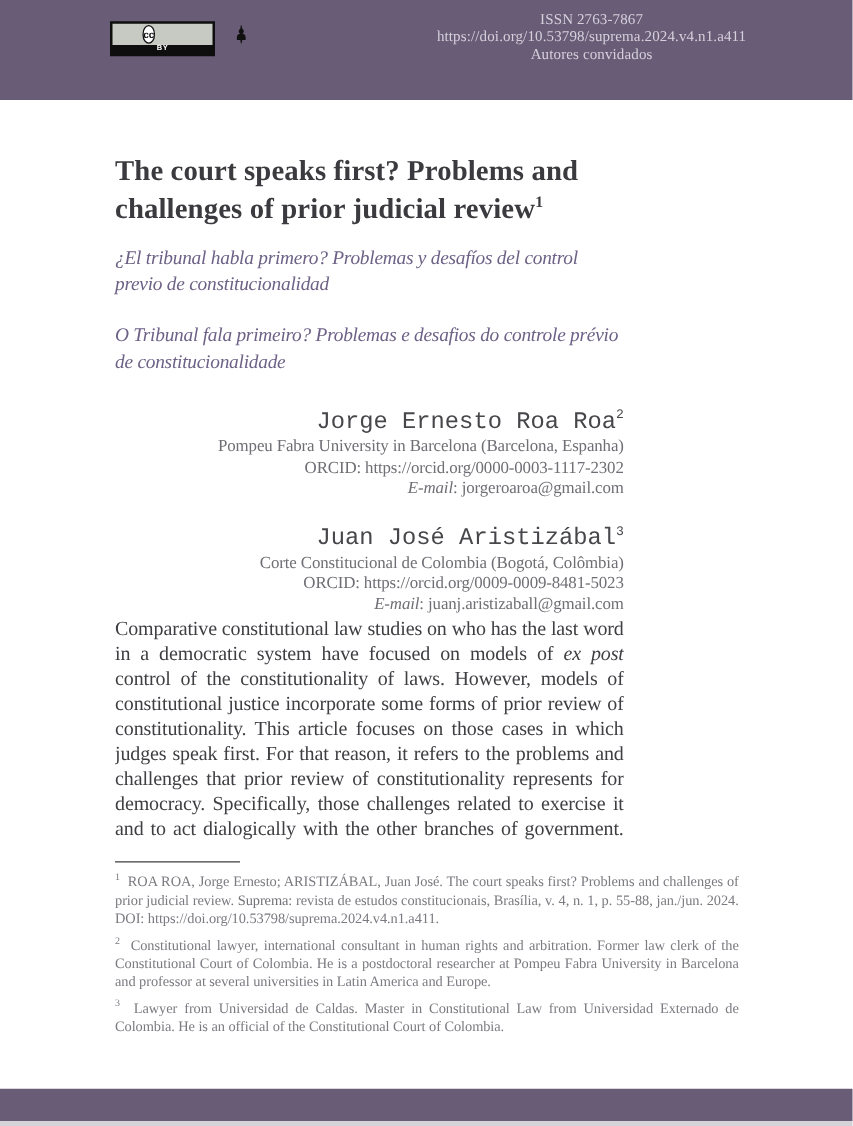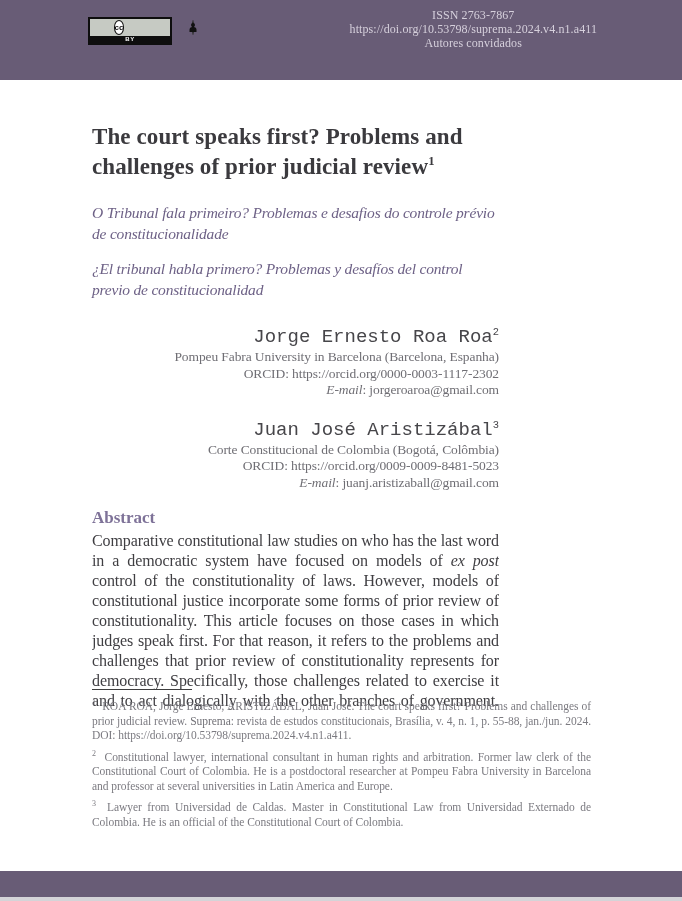--- a/index.html
+++ b/index.html
@@ -131,43 +131,42 @@
       <div>ISSN 2763-7867</div>
       <div class="doi-link">https://doi.org/10.53798/suprema.2024.v4.n1.a411</div>
       <div>Autores convidados</div>
     </div>
   </div>
 
   <div class="content">
 
     <h1 class="title"><span>The court speaks first? Problems and challenges of prior judicial review</span><sup>1</sup></h1>
 
+    <p class="subtitle es">¿El tribunal habla primero? Problemas y desafíos del control previo de constitucionalidad</p>
+
     <p class="subtitle pt">O Tribunal fala primeiro? Problemas e desafios do controle prévio de constitucionalidade</p>
-
-    <p class="subtitle es">¿El tribunal habla primero? Problemas y desafíos del control previo de constitucionalidad</p>
 
     <div class="authors">
 
       <div class="author">
         <div class="author-name"><span>Jorge Ernesto Roa Roa</span><sup>2</sup></div>
         <div class="author-line">Pompeu Fabra University in Barcelona (Barcelona, Espanha)</div>
         <div class="author-line linkish">ORCID: https://orcid.org/0000-0003-1117-2302</div>
         <div class="author-line"><span class="email-label">E-mail</span><span class="linkish">: jorgeroaroa@gmail.com</span></div>
       </div>
 
       <div class="author">
         <div class="author-name"><span>Juan José Aristizábal</span><sup>3</sup></div>
         <div class="author-line">Corte Constitucional de Colombia (Bogotá, Colômbia)</div>
         <div class="author-line linkish">ORCID: https://orcid.org/0009-0009-8481-5023</div>
         <div class="author-line"><span class="email-label">E-mail</span><span class="linkish">: juanj.aristizaball@gmail.com</span></div>
       </div>
 
     </div>
 
-    <h2 class="abstract-heading">Abstract</h2>
 
     <p class="abstract-text"><span>Comparative constitutional law studies on who has the last word in a democratic system have focused on models of </span><span class="it">ex post</span><span> control of the constitutionality of laws. However, models of constitutional justice incorporate some forms of prior review of constitutionality. This article focuses on those cases in which judges speak first. For that reason, it refers to the problems and challenges that prior review of constitutionality represents for democracy. Specifically, those challenges related to exercise it and to act dialogically with the other branches of government. In particular, the issues related to the need to imagine the problems of constitutionality, the lack of citizen participation and the inevitable rupture of </span><span class="it">res judicata</span><span> are</span></p>
 
   </div>
 
   <div class="footnotes">
     <div class="fn-rule"></div>
 
     <p class="fn"><sup>1</sup>&nbsp;&nbsp;<span>ROA ROA, Jorge Ernesto; ARISTIZÁBAL, Juan José. The court speaks first? Problems and challenges of prior judicial review. </span><b>Suprema</b><span>: revista de estudos constitucionais, Brasília, v. 4, n. 1, p. 55-88, jan./jun. 2024. DOI: https://doi.org/10.53798/suprema.2024.v4.n1.a411.</span></p>
 

